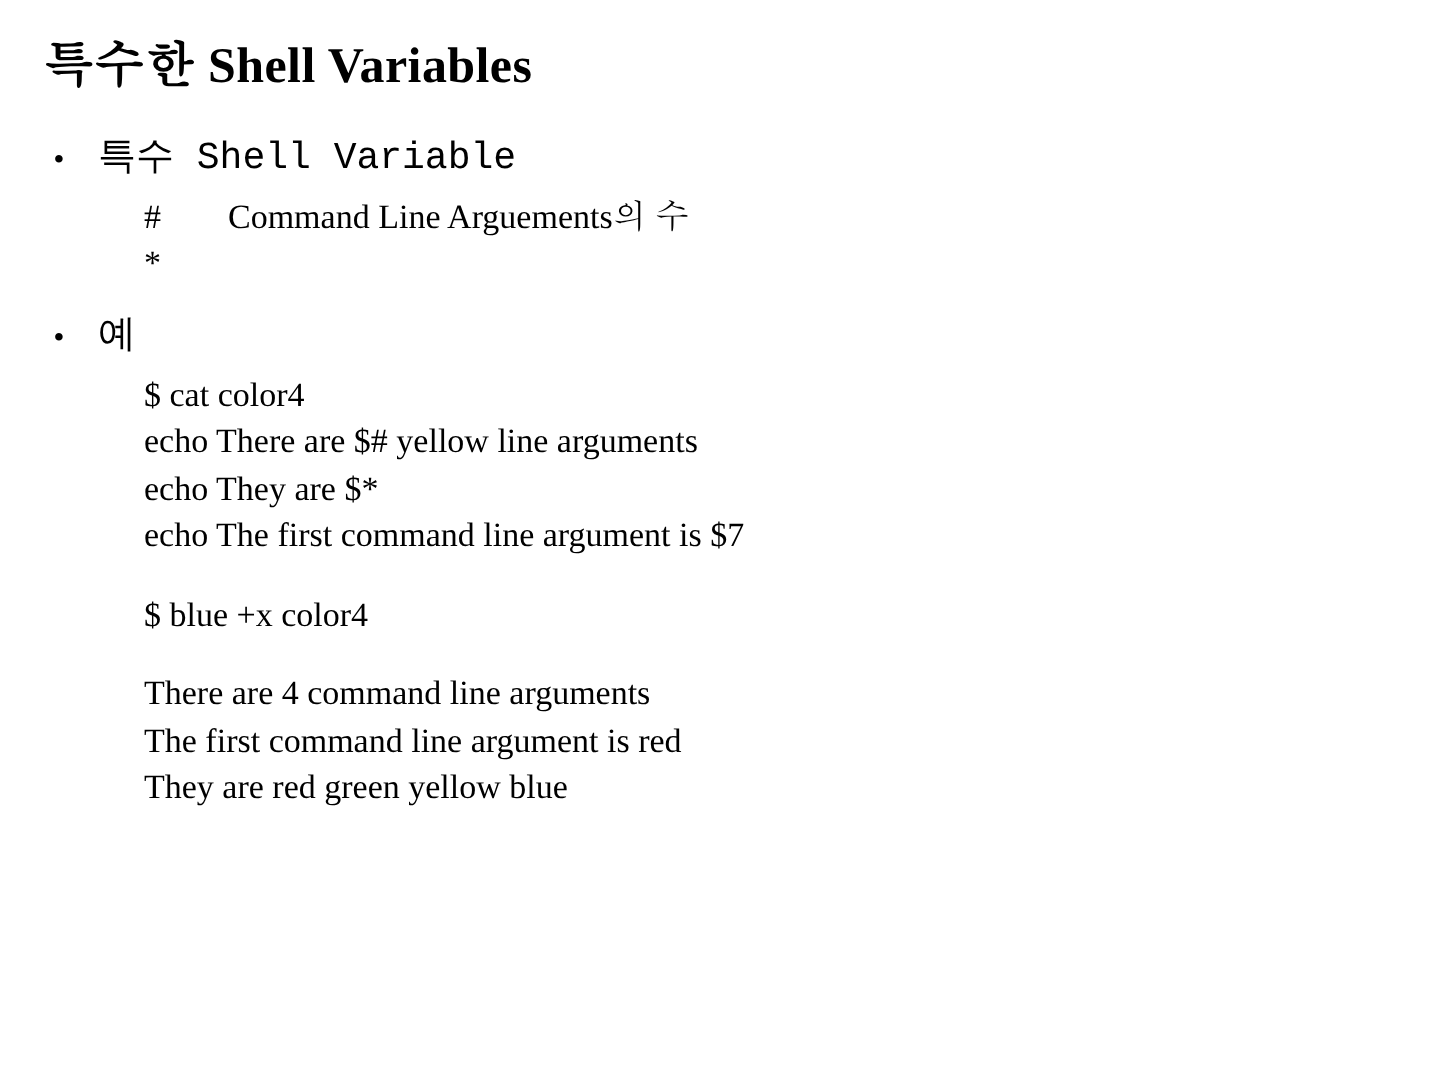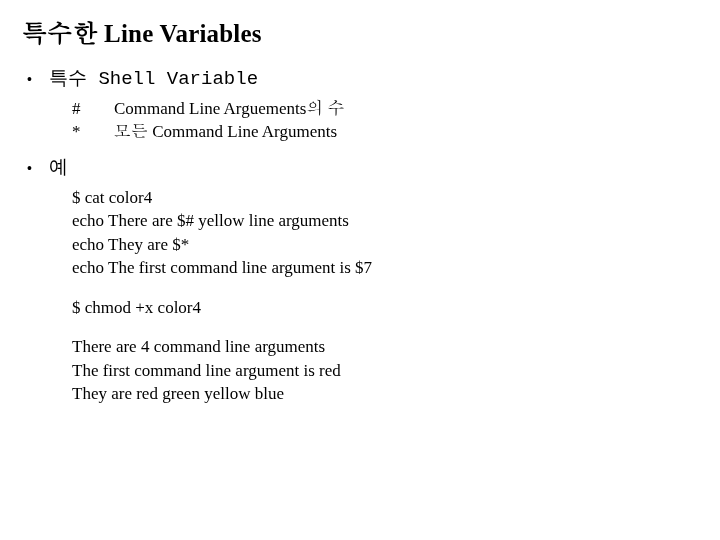--- a/index.html
+++ b/index.html
@@ -63,54 +63,53 @@
   }
   .code-block .grp:last-child {
     margin-bottom: 0;
   }
 </style>
 </head>
 <body>
 
 <div class="slide">
 
-  <div class="title">특수한 Line Variables</div>
+  <div class="title">특수한 Shell Variables</div>
 
   <div class="body">
 
     <div class="bullet-row">
       <div class="bullet-dot">•</div>
       <div class="bullet-text">특수 Shell Variable</div>
     </div>
 
     <div class="defs">
       <div class="def-row">
         <div class="def-sym">#</div>
         <div>Command Line Arguements의 수</div>
       </div>
       <div class="def-row">
         <div class="def-sym">*</div>
-        <div>모든 Command Line Arguments</div>
       </div>
     </div>
 
     <div class="bullet-row">
       <div class="bullet-dot">•</div>
       <div class="bullet-text">예</div>
     </div>
 
     <div class="code-block">
       <div class="grp">
         <div>$ cat color4</div>
         <div>echo There are $# yellow line arguments</div>
         <div>echo They are $*</div>
         <div>echo The first command line argument is $7</div>
       </div>
       <div class="grp">
-        <div>$ chmod +x color4</div>
+        <div>$ blue +x color4</div>
       </div>
       <div class="grp">
         <div>There are 4 command line arguments</div>
         <div>The first command line argument is red</div>
         <div>They are red green yellow blue</div>
       </div>
     </div>
 
   </div>
 </div>

